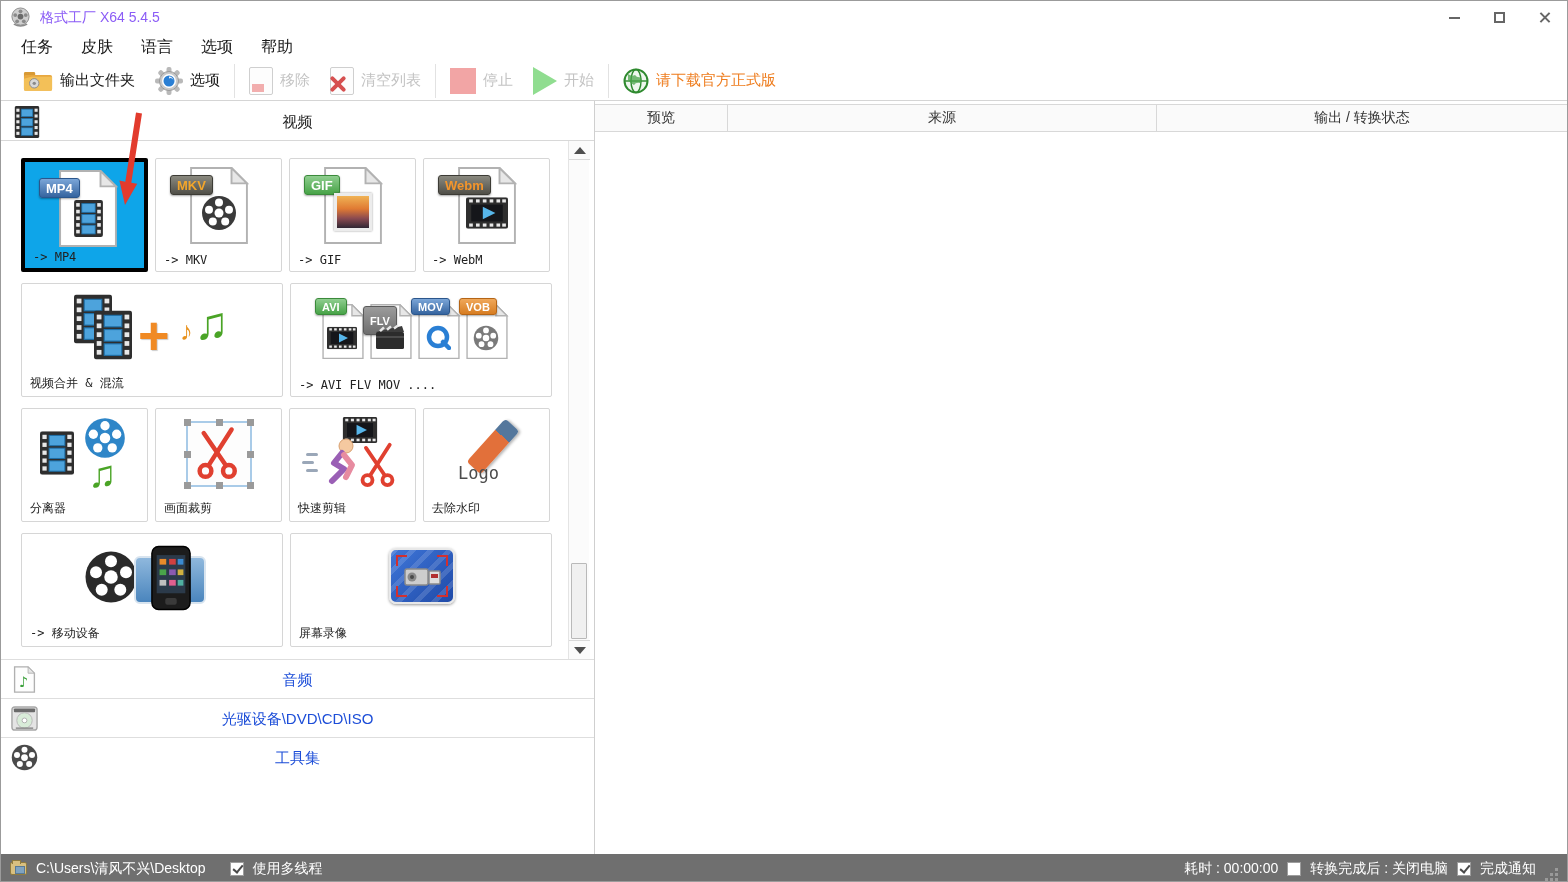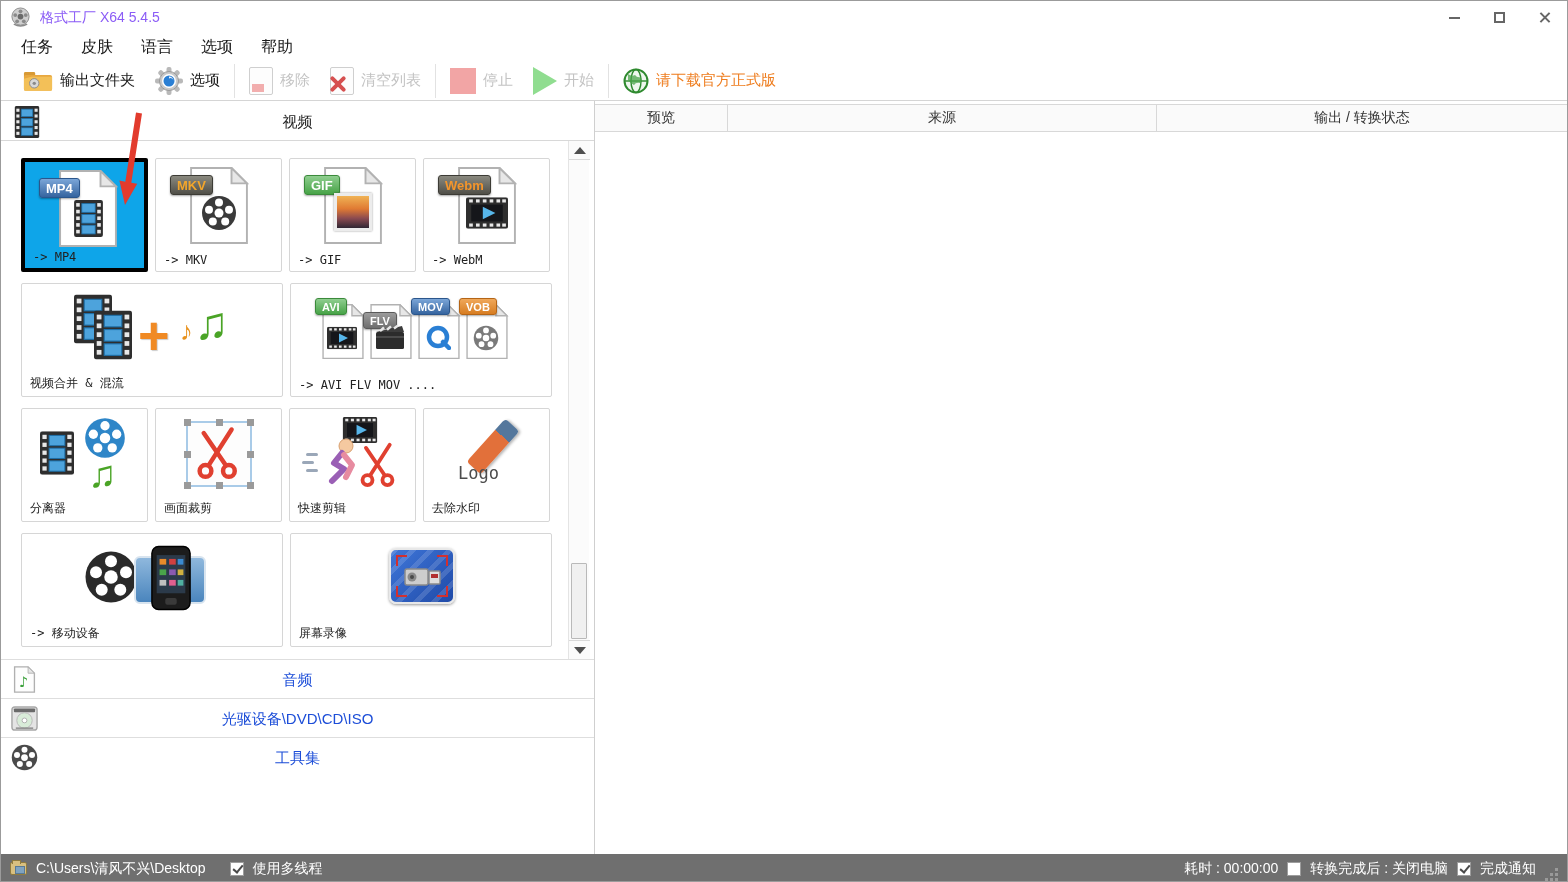--- a/index.html
+++ b/index.html
@@ -461,21 +461,21 @@
                 <svg class="pg" style="left:78px;top:20px" width="44" height="55" viewBox="0 0 64 80">
                     <use href="#sym-page"></use>
                   </svg>
                 <svg class="pg" style="left:126px;top:20px" width="44" height="55" viewBox="0 0 64 80">
                     <use href="#sym-page"></use>
                   </svg>
                 <svg class="pg" style="left:174px;top:20px" width="44" height="55" viewBox="0 0 64 80">
                     <use href="#sym-page"></use>
                   </svg>
                 <div class="badge b-green" style="left:24px;top:14px;height:17px;font-size:11px">AVI</div>
-                <div class="badge b-gray" style="left:72px;top:28px;height:17px;font-size:11px">FLV</div>
+                <div class="badge b-gray" style="left:72px;top:22px;height:29px;font-size:11px">FLV</div>
                 <div class="badge b-blue" style="left:120px;top:14px;height:17px;font-size:11px">MOV</div>
                 <div class="badge b-orange" style="left:168px;top:14px;height:17px;font-size:11px">VOB</div>
                 <svg class="pg" style="left:36px;top:42px" width="30" height="24" viewBox="0 0 40 30">
                     <use href="#sym-hfilm"></use>
                   </svg>
                 <svg class="pg" style="left:84px;top:40px" width="30" height="26" viewBox="0 0 30 26">
                     <use href="#sym-clapper"></use>
                   </svg>
                 <svg class="pg" style="left:134px;top:40px" width="26" height="26" viewBox="0 0 26 26">
                     <use href="#sym-qt"></use>

